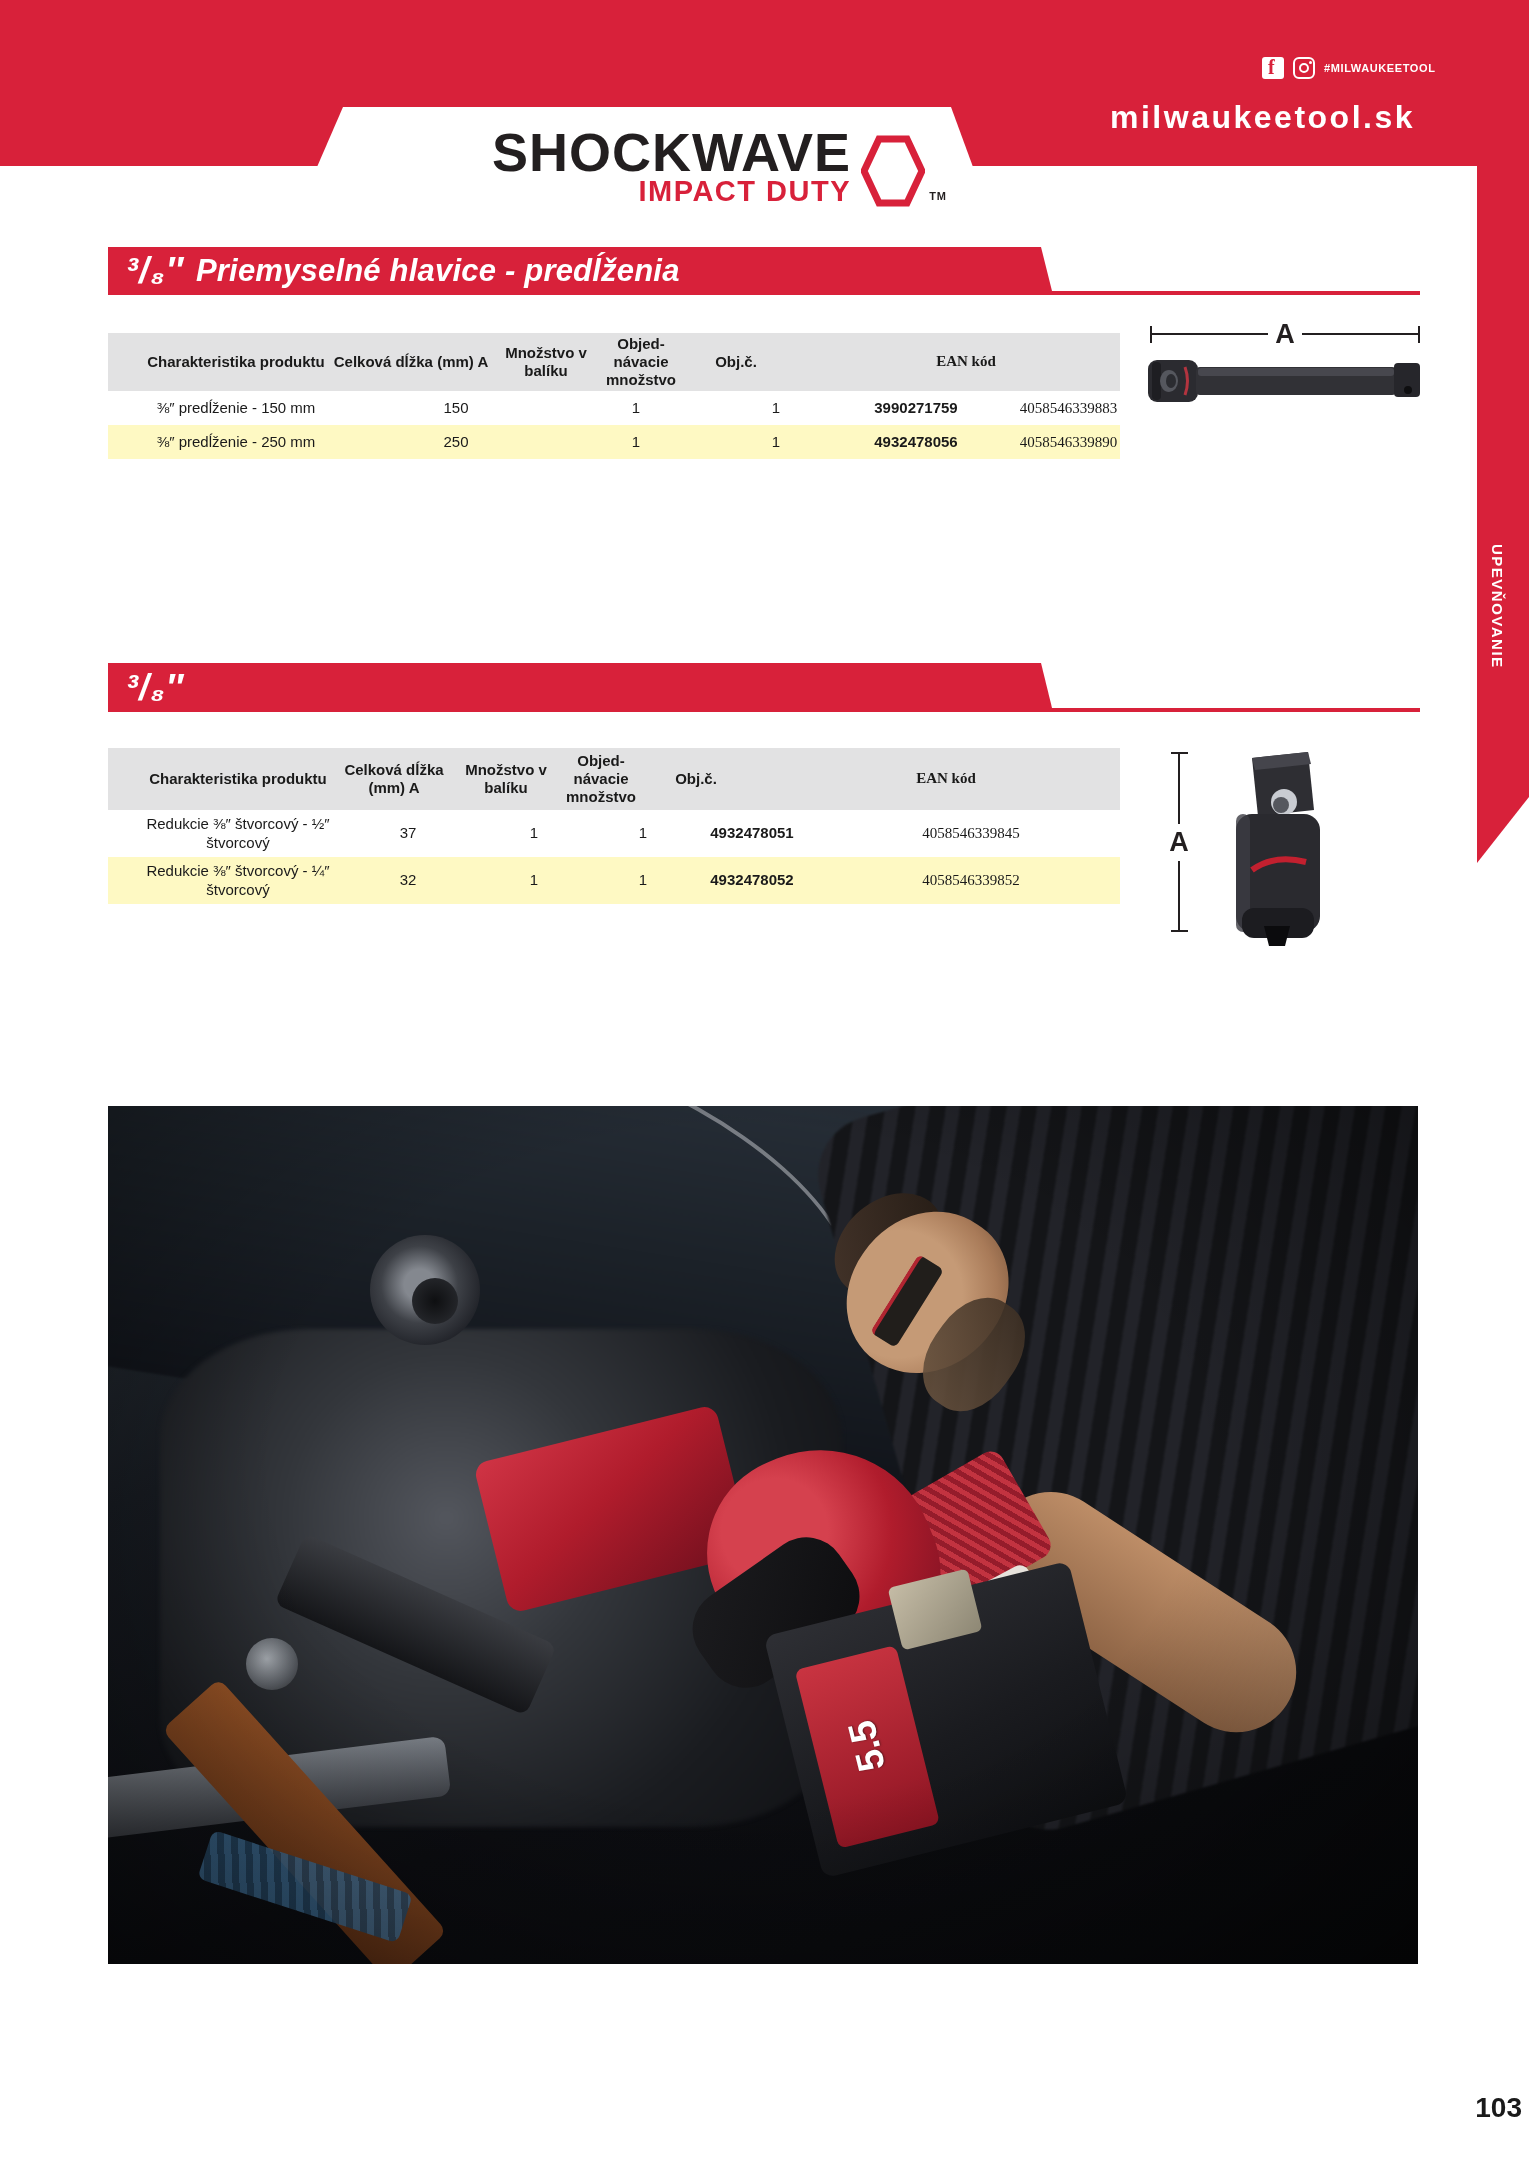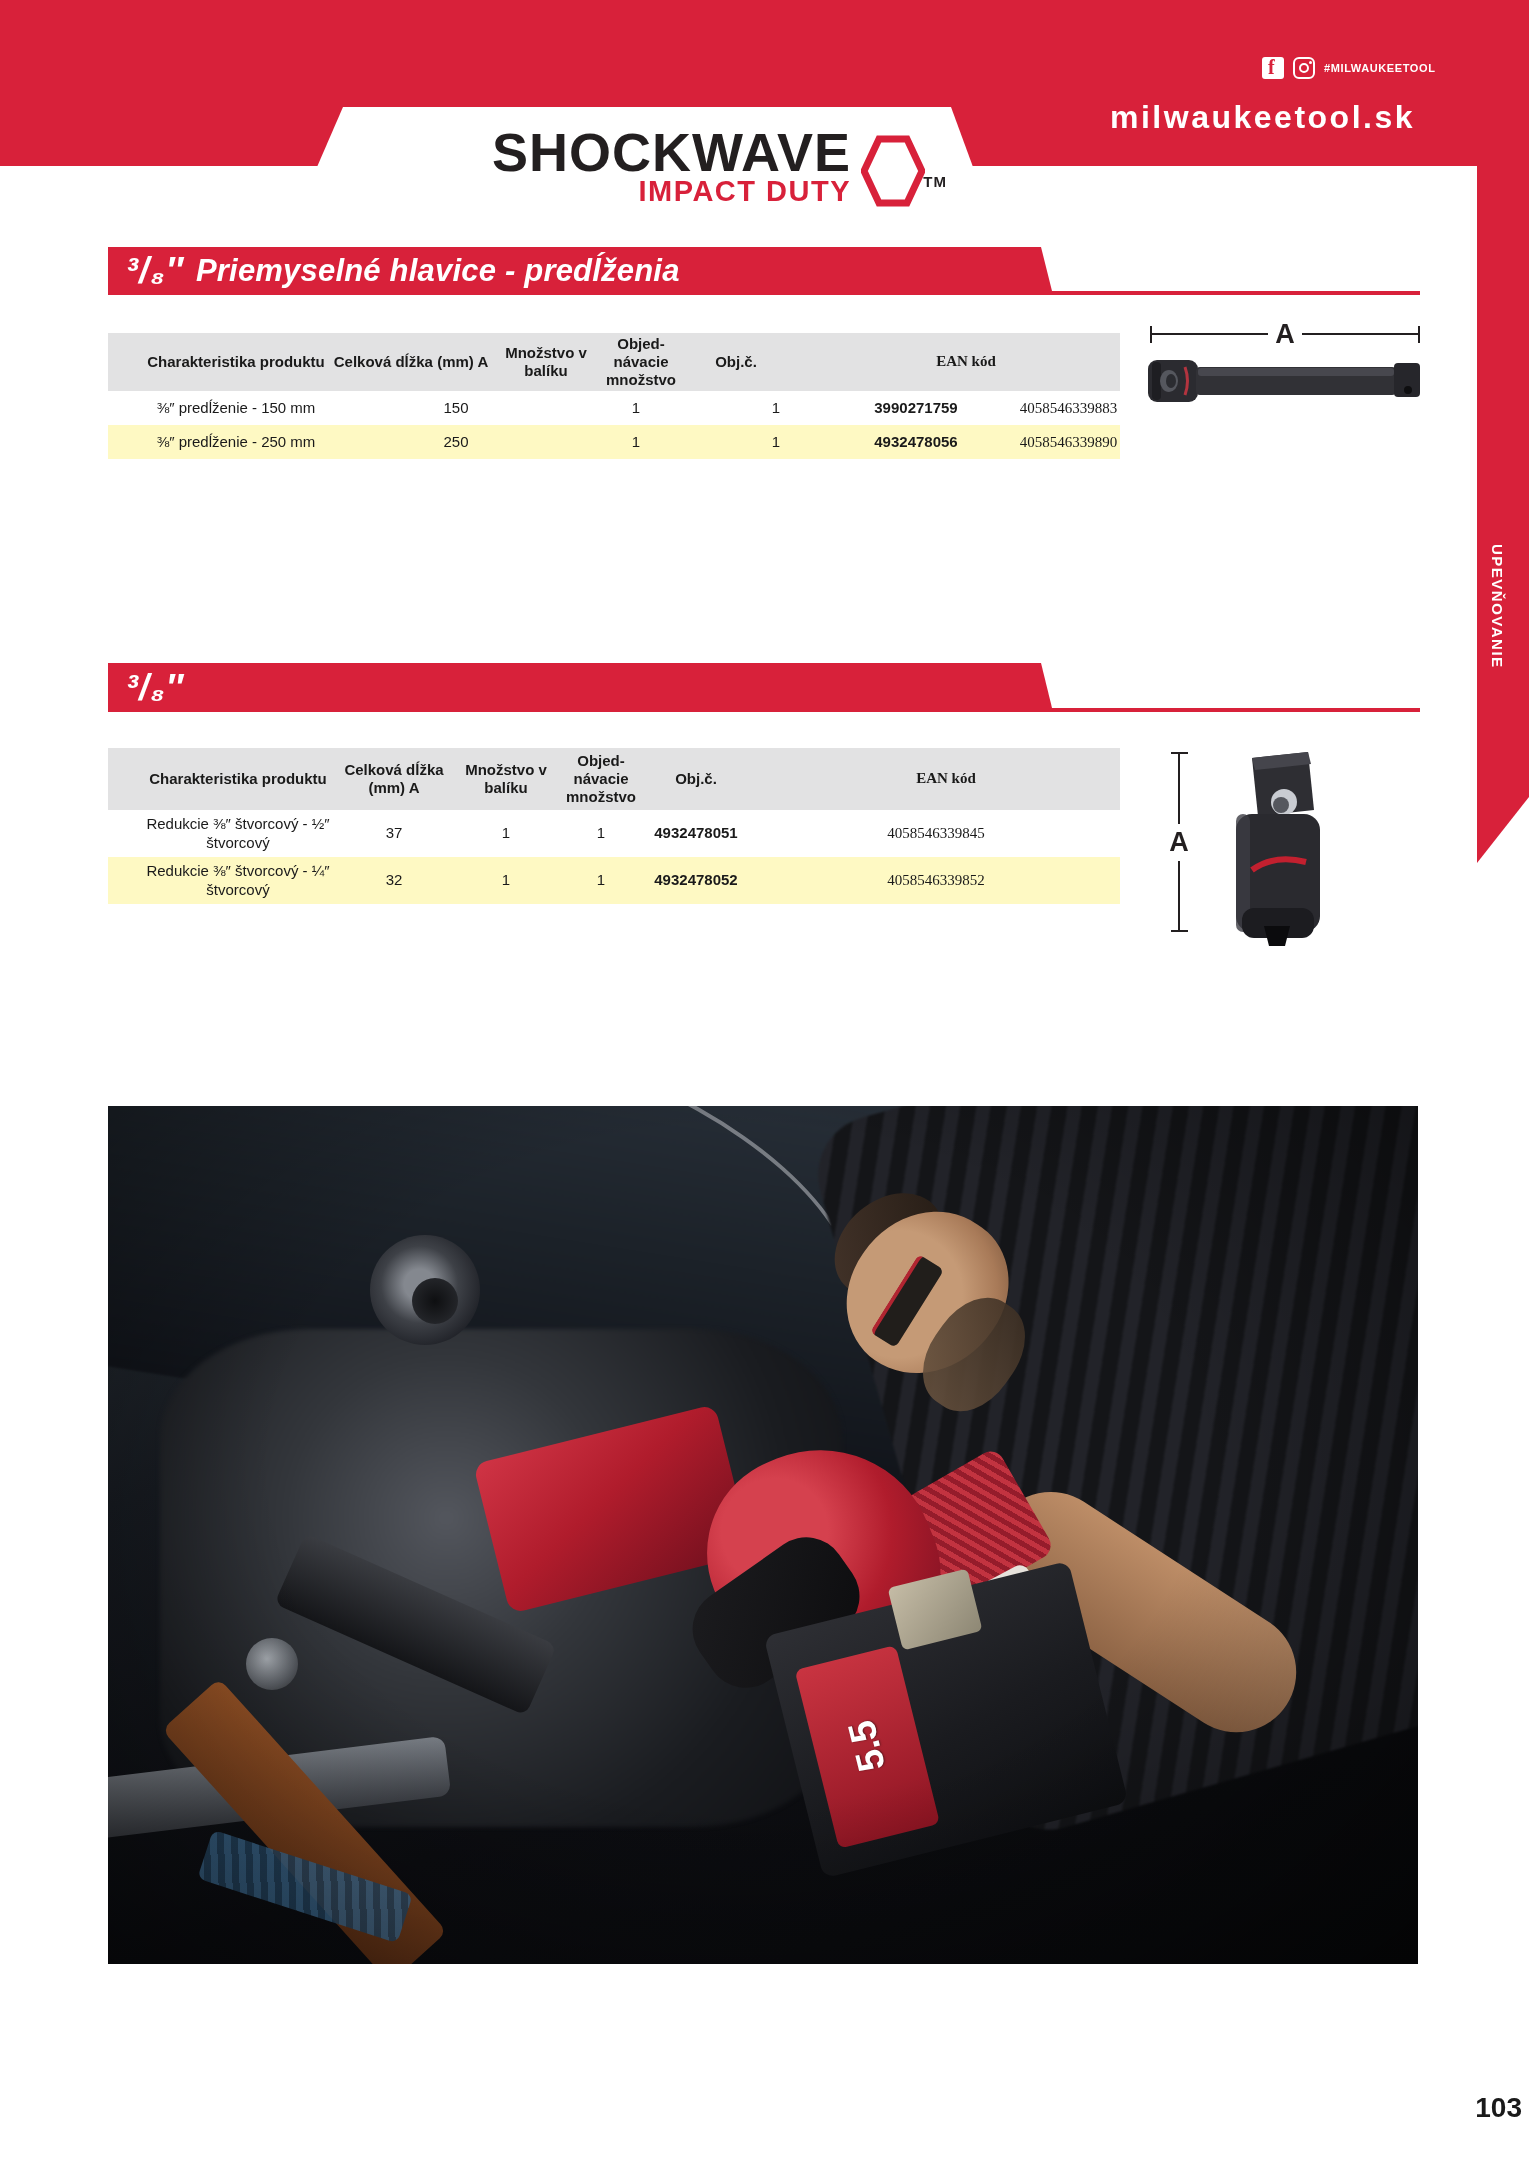--- a/index.html
+++ b/index.html
@@ -12,21 +12,21 @@
   .top-red { position:absolute; left:0; top:0; width:1529px; height:166px; background:#d8213a; }
   .logo-notch {
     position:absolute; left:317px; top:107px; width:656px; height:60px; background:#ffffff;
     clip-path:polygon(26px 0, 634px 0, 656px 100%, 0 100%);
   }
   .logo { position:absolute; left:492px; top:130px; display:flex; align-items:flex-start; }
   .logo-text { display:flex; flex-direction:column; align-items:flex-end; }
   .logo-line1 { font-weight:bold; font-size:54px; line-height:0.82; letter-spacing:1px; color:#231f20; white-space:nowrap; }
   .logo-line2 { font-weight:bold; font-size:29px; letter-spacing:1.5px; color:#d8213a; line-height:1; margin-top:3px; white-space:nowrap; }
   .logo-hex { position:relative; margin-left:10px; margin-top:2px; width:64px; height:78px; }
-  .logo-tm { position:absolute; right:-22px; bottom:20px; font-size:15px; font-weight:bold; color:#231f20; letter-spacing:1px; }
+  .logo-tm { position:absolute; right:-22px; bottom:8px; font-size:11px; font-weight:bold; color:#231f20; letter-spacing:1px; }
 
   .social { position:absolute; left:1262px; top:57px; display:flex; align-items:center; gap:9px; }
   .icon-fb { width:22px; height:22px; background:#ffffff; border-radius:3px; position:relative; }
   .icon-fb::after { content:"f"; position:absolute; left:6px; top:-1px; color:#d8213a; font-weight:bold; font-size:20px; font-family:"Liberation Serif", serif; }
   .icon-ig { width:22px; height:22px; border:2.5px solid #ffffff; border-radius:6px; position:relative; box-sizing:border-box; }
   .icon-ig::before { content:""; position:absolute; left:3.5px; top:3.5px; width:6px; height:6px; border:2.5px solid #ffffff; border-radius:50%; }
   .icon-ig::after { content:""; position:absolute; right:1.5px; top:1.5px; width:3px; height:3px; background:#ffffff; border-radius:50%; }
   .hashtag { color:#ffffff; font-weight:bold; font-size:11px; letter-spacing:0.6px; }
 
   .website { position:absolute; right:114px; top:99px; color:#ffffff; font-weight:bold; font-size:32px; letter-spacing:2.5px; white-space:nowrap; }
@@ -70,21 +70,21 @@
 
   .table1 { top:333px; }
   .table1 .t-head, .table1 .t-row { grid-template-columns:218px 170px 100px 90px 100px 1fr; }
   .table1 .t-head { height:58px; }
   .table1 .t-head .c2 { white-space:nowrap; }
   .table1 .t-row { height:34px;gap:45px; }
 
   .table2 { top:748px; }
   .table2 .t-head, .table2 .t-row { grid-template-columns:224px 124px 100px 90px 100px 1fr; }
   .table2 .t-head { height:62px; }
-  .table2 .t-row { height:47px; }
+  .table2 .t-row { height:47px;gap:14px; }
   .table2 .c1 { padding-left:36px; }
 
   
   .dim-h { position:absolute; left:1150px; top:321px; width:270px; height:26px; display:flex; align-items:center; color:#231f20; }
   .dim-h .tick { width:2px; height:17px; background:#231f20; }
   .dim-h .line { flex:1; height:2px; background:#231f20; }
   .dim-h .label { font-weight:bold; font-size:27px; line-height:1; margin:0 7px; }
 
   .dim-v { position:absolute; left:1166px; top:752px; width:26px; height:180px; display:flex; flex-direction:column; align-items:center; color:#231f20; }
   .dim-v .tick { height:2px; width:17px; background:#231f20; }

